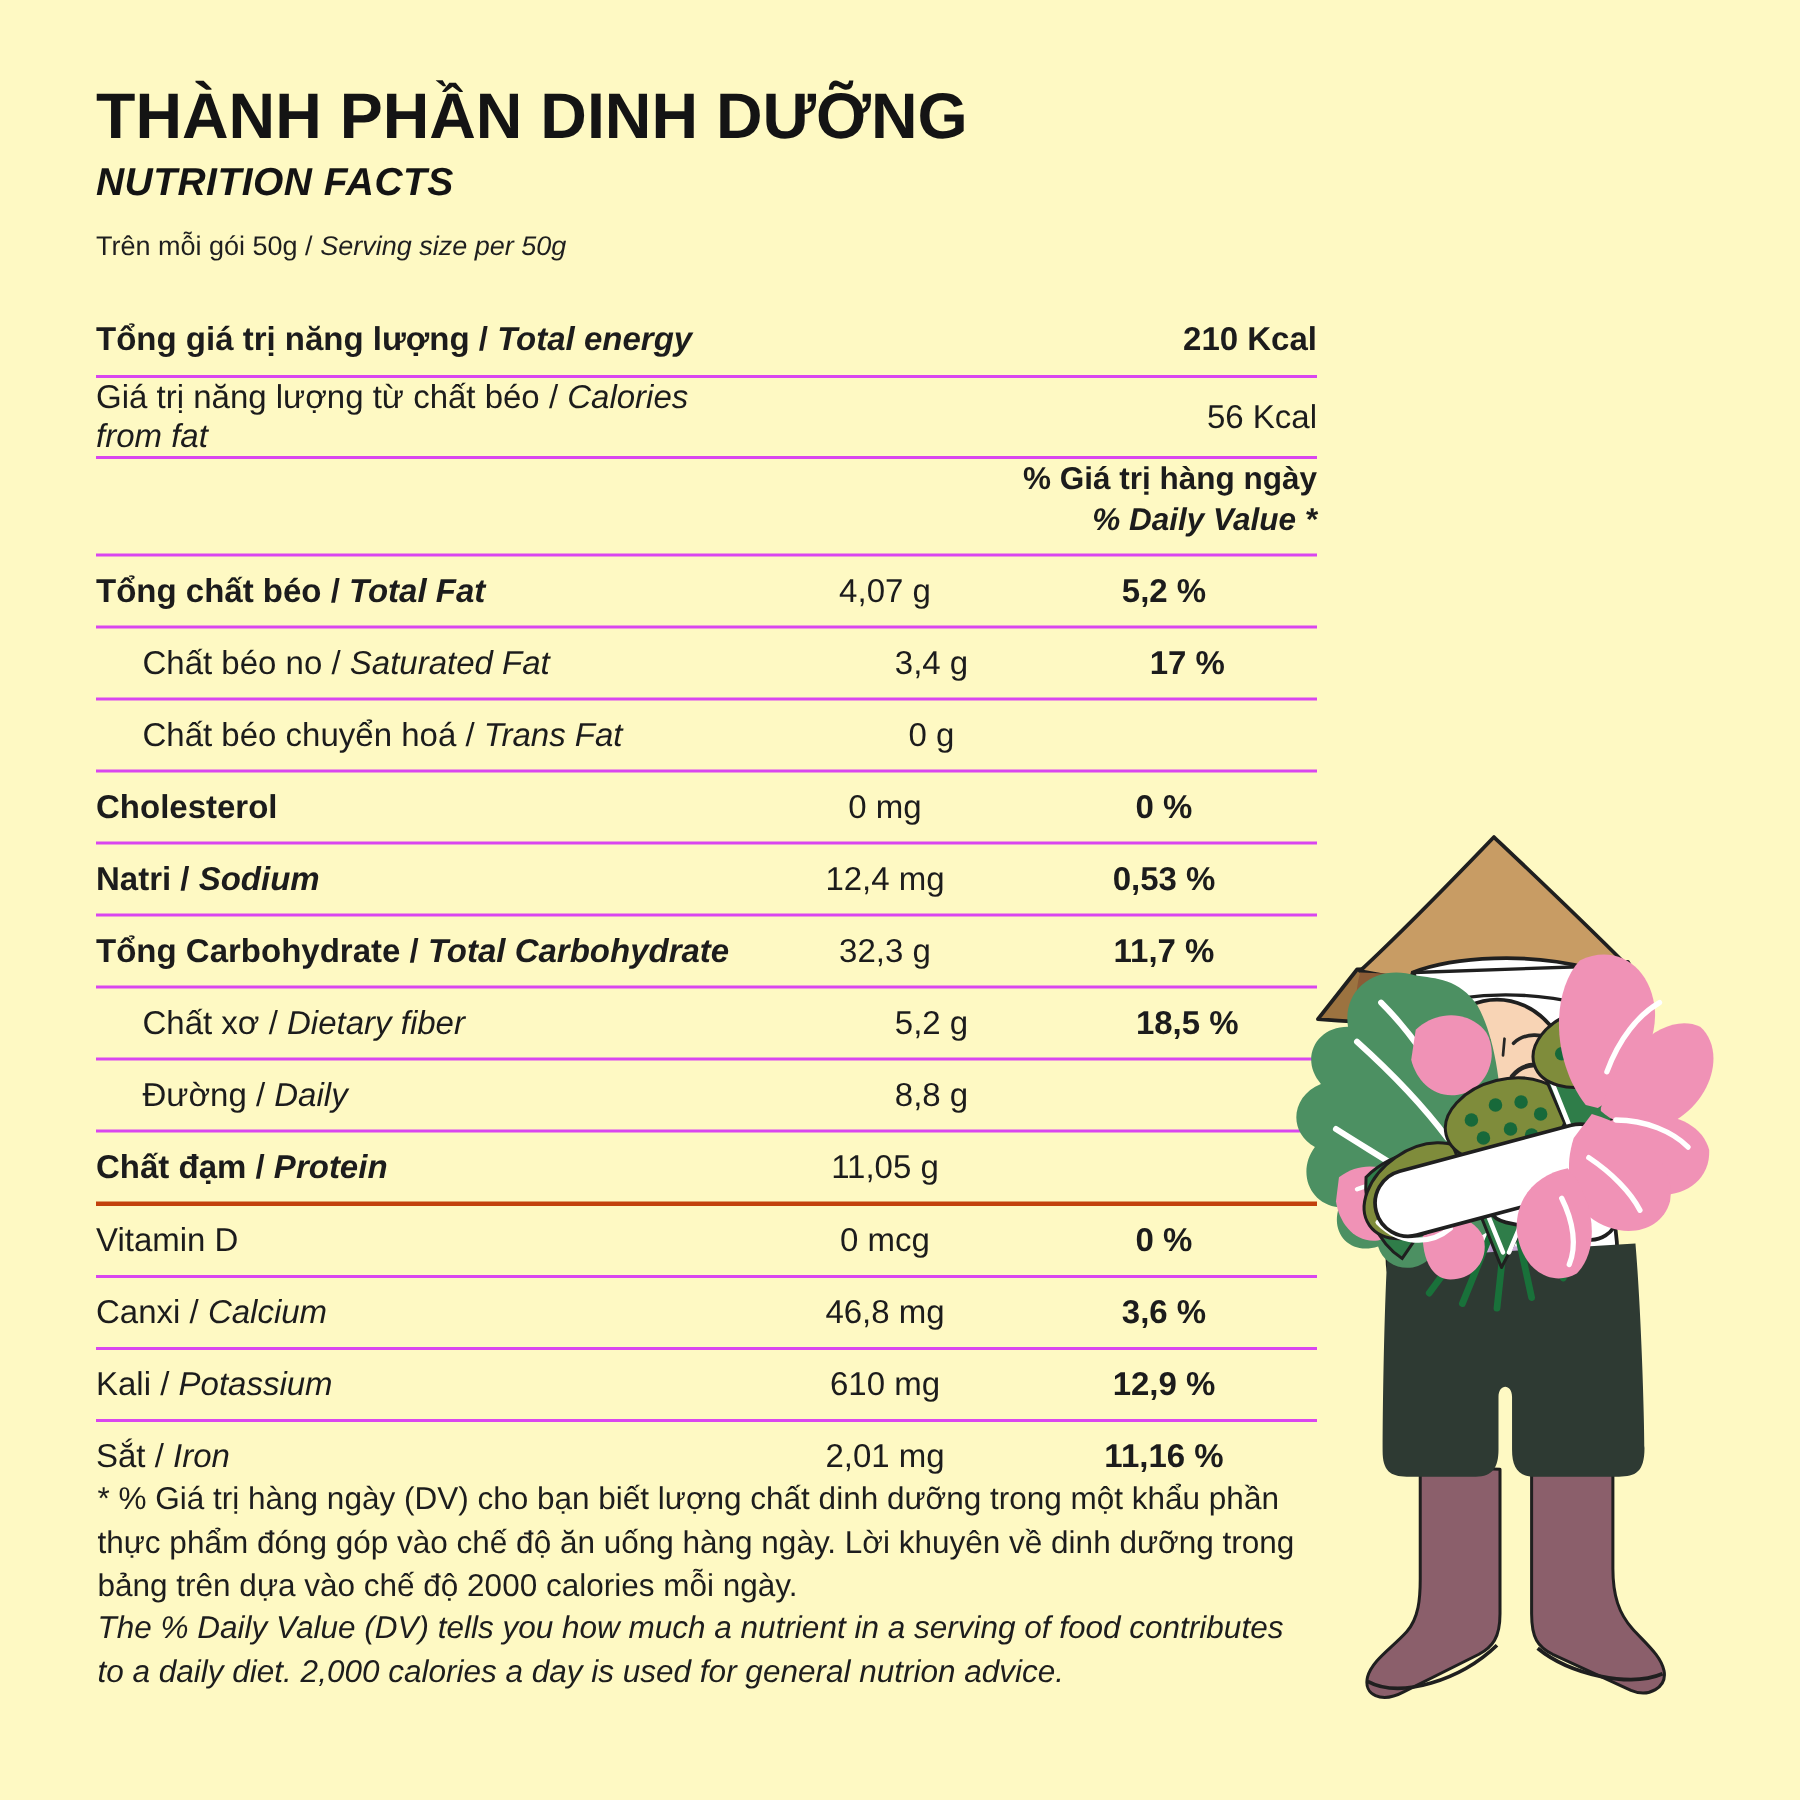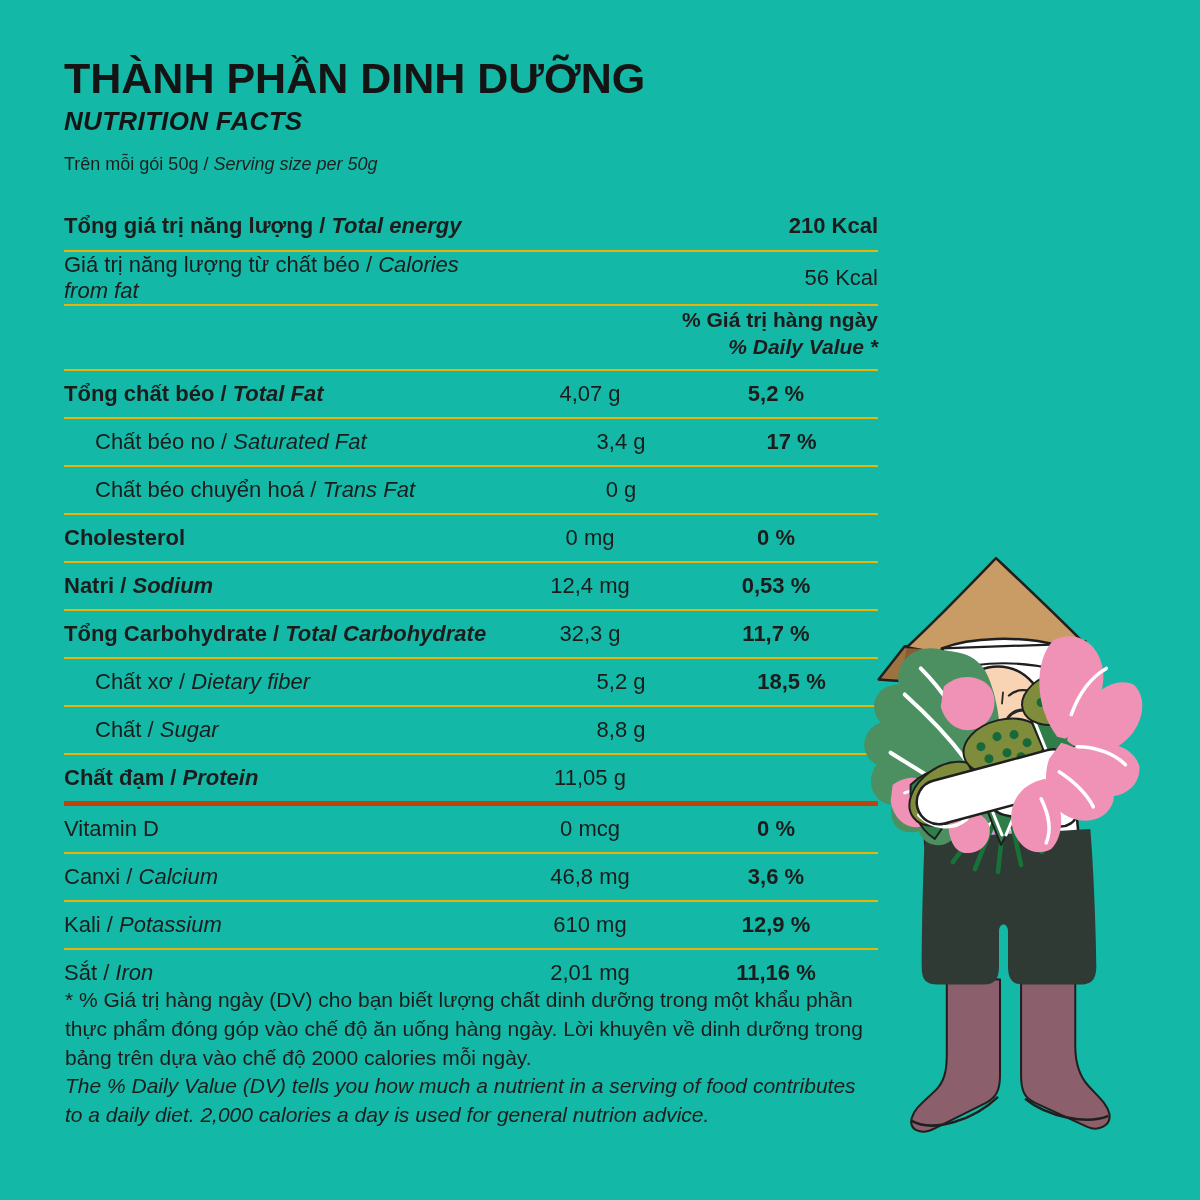--- a/index.html
+++ b/index.html
@@ -1,38 +1,38 @@
 <!DOCTYPE html>
 <html><head>
 <meta charset="utf-8">
 <style>
   html,body{margin:0;padding:0;}
   body{
     width:1200px;height:1200px;background:#ffffff;
     font-family:"Liberation Sans","DejaVu Sans",sans-serif;
     color:#1a1a1a;-webkit-font-smoothing:antialiased;
   }
-  .sheet{position:relative;width:1200px;height:1200px;background:#14b8a6;overflow:hidden;}
+  .sheet{position:relative;width:1200px;height:1200px;background:#fef9c3;overflow:hidden;}
   .it{font-style:italic;}
   
   .header{position:absolute;left:64px;top:54px;}
   .title{margin:0;font-size:43px;font-weight:900;letter-spacing:0;color:#141414;}
   .subtitle{margin:3px 0 0;font-size:26px;font-weight:800;font-style:italic;color:#141414;letter-spacing:.3px;}
   .serving{margin:17px 0 0;font-size:18px;color:#1f1f1f;}
   
   .table{position:absolute;left:64px;top:202px;width:814px;}
-  .row{display:flex;align-items:center;min-height:46px;border-bottom:2px solid #eab308;font-size:22px;color:#1c1c1c;}
+  .row{display:flex;align-items:center;min-height:46px;border-bottom:2px solid #d946ef;font-size:22px;color:#1c1c1c;}
   .row.energy{min-height:48px;}
   .row .label{flex:0 0 442px;}
   .row.indent .label{padding-left:31px;}
   .row .amount{flex:0 0 168px;text-align:center;}
   .row .percent{flex:1;text-align:center;font-weight:700;}
   .row .value{flex:1;text-align:right;}
   .row.bold .label,.row.bold .value{font-weight:700;}
-  .row.div-thick{border-bottom:5px solid #c2410c;}
+  .row.div-thick{border-bottom:3px solid #c2410c;}
   .row.div-none{border-bottom:none;}
   .row.dvheader{display:block;text-align:right;padding:0 0 8px;line-height:1.3;font-weight:700;font-size:21px;min-height:0;}
   
   .footnote{position:absolute;left:65px;top:986px;width:800px;font-size:21px;line-height:1.37;color:#1d1d1d;}
   
   .illustration{position:absolute;left:848px;top:546px;width:302px;height:602px;}
   .illustration svg{width:100%;height:100%;display:block;}
 </style>
 </head>
 <body>
@@ -90,21 +90,21 @@
         <div class="label"><span>Tổng Carbohydrate / </span><span class="it">Total Carbohydrate</span></div>
         <div class="amount">32,3 g</div>
         <div class="percent">11,7 %</div>
       </div>
       <div class="row nutrient indent div-thin">
         <div class="label"><span>Chất xơ / </span><span class="it">Dietary fiber</span></div>
         <div class="amount">5,2 g</div>
         <div class="percent">18,5 %</div>
       </div>
       <div class="row nutrient indent div-thin">
-        <div class="label"><span>Chất / </span><span class="it">Sugar</span></div>
+        <div class="label"><span>Đường / </span><span class="it">Daily</span></div>
         <div class="amount">8,8 g</div>
         <div class="percent"></div>
       </div>
       <div class="row nutrient bold div-thick">
         <div class="label"><span>Chất đạm / </span><span class="it">Protein</span></div>
         <div class="amount">11,05 g</div>
         <div class="percent"></div>
       </div>
       <div class="row nutrient div-thin">
         <div class="label"><span>Vitamin D</span></div>

